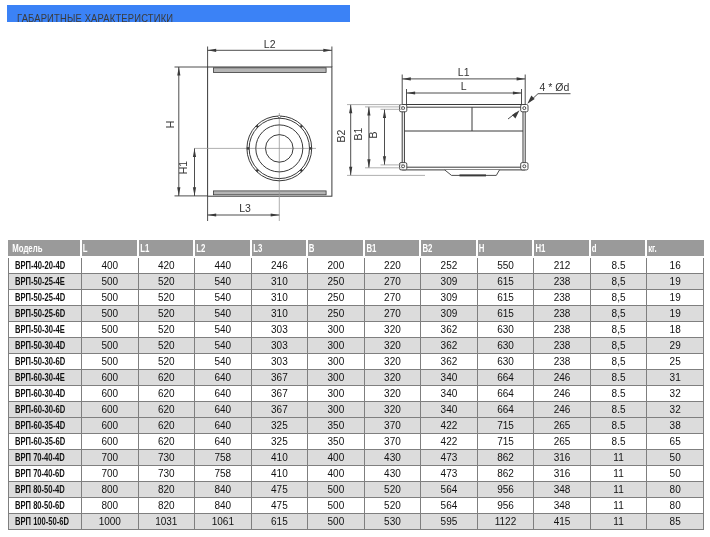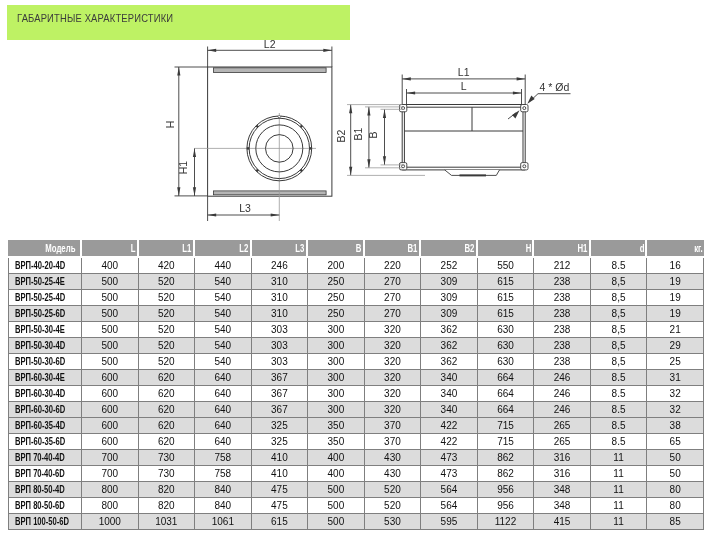--- a/index.html
+++ b/index.html
@@ -1,25 +1,25 @@
 <!DOCTYPE html>
 <html><head>
 <meta charset="utf-8">
 <style>
 html,body{margin:0;padding:0;background:#fff;}
 #page{position:relative;width:710px;height:537px;overflow:hidden;background:#fff;
   font-family:"Liberation Sans",sans-serif;}
-.title{position:absolute;left:7px;top:5px;width:343px;height:35px;background:#bef264;
+.title{position:absolute;left:7px;top:5px;width:343px;height:17px;background:#3b82f6;
   color:#3b3b3b;font-size:11px;line-height:26px;padding-left:10px;box-sizing:border-box;
   letter-spacing:0.2px;}
 svg.draw{position:absolute;left:0;top:0;}
 table#t{position:absolute;left:8px;top:240px;width:696px;height:290px;
   border-collapse:separate;border-spacing:0;table-layout:fixed;font-size:10px;color:#111;}
 #t th{background:#9a9a9a;color:#fff;font-weight:bold;font-size:10px;height:18px;
-  border-right:2px solid #fff;border-bottom:2px solid #fff;padding:0;text-align:right;
+  border-right:2px solid #fff;border-bottom:2px solid #fff;padding:0;text-align:left;
   box-sizing:border-box;}
 #t th:last-child{border-right:none;}
 #t td{height:13.6px;padding:0;text-align:center;border-right:1px solid #7f7f7f;
   border-bottom:1px solid #7f7f7f;box-sizing:border-box;background:#fff;}
 #t td:first-child{border-left:1px solid #7f7f7f;}
 #t td:last-child{border-right:1px solid #7f7f7f;}
 #t tr.g td{background:#dcdcdc;}
 #t td.m{text-align:left;padding-left:6px;font-weight:bold;white-space:nowrap;overflow:hidden;}
 .tc{display:inline-block;transform:scaleX(0.855);transform-origin:0 50%;white-space:nowrap;}
 .hc{display:inline-block;transform:scaleX(0.78);transform-origin:50% 50%;white-space:nowrap;}
@@ -264,21 +264,21 @@
           <td>500</td>
           <td>520</td>
           <td>540</td>
           <td>303</td>
           <td>300</td>
           <td>320</td>
           <td>362</td>
           <td>630</td>
           <td>238</td>
           <td>8,5</td>
-          <td>21</td>
+          <td>18</td>
         </tr>
 <tr class="g">
           <td class="m"><span class="mc">ВРП-50-30-4D</span></td>
           <td>500</td>
           <td>520</td>
           <td>540</td>
           <td>303</td>
           <td>300</td>
           <td>320</td>
           <td>362</td>

